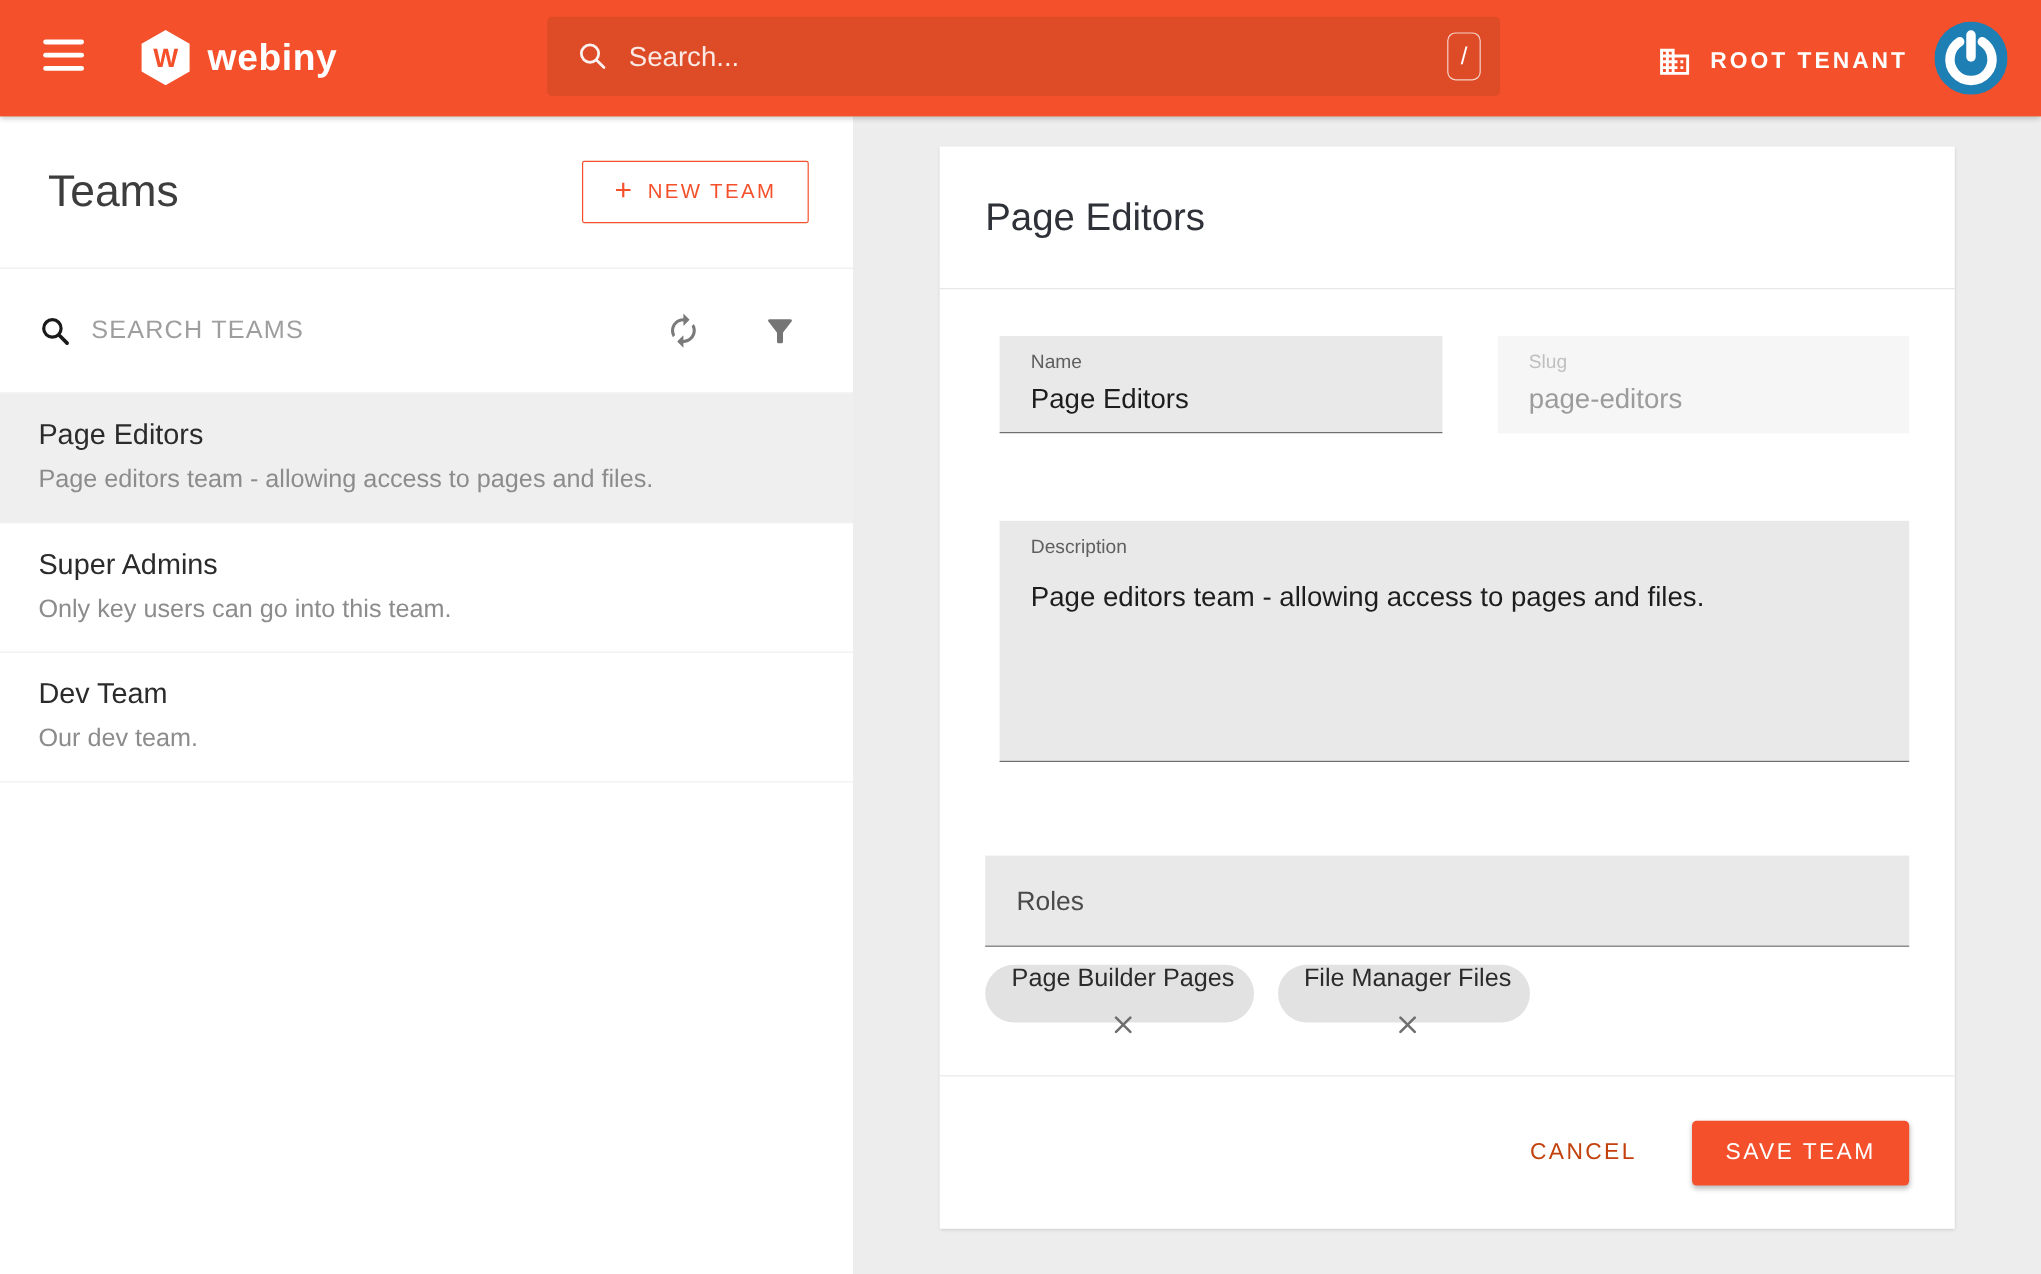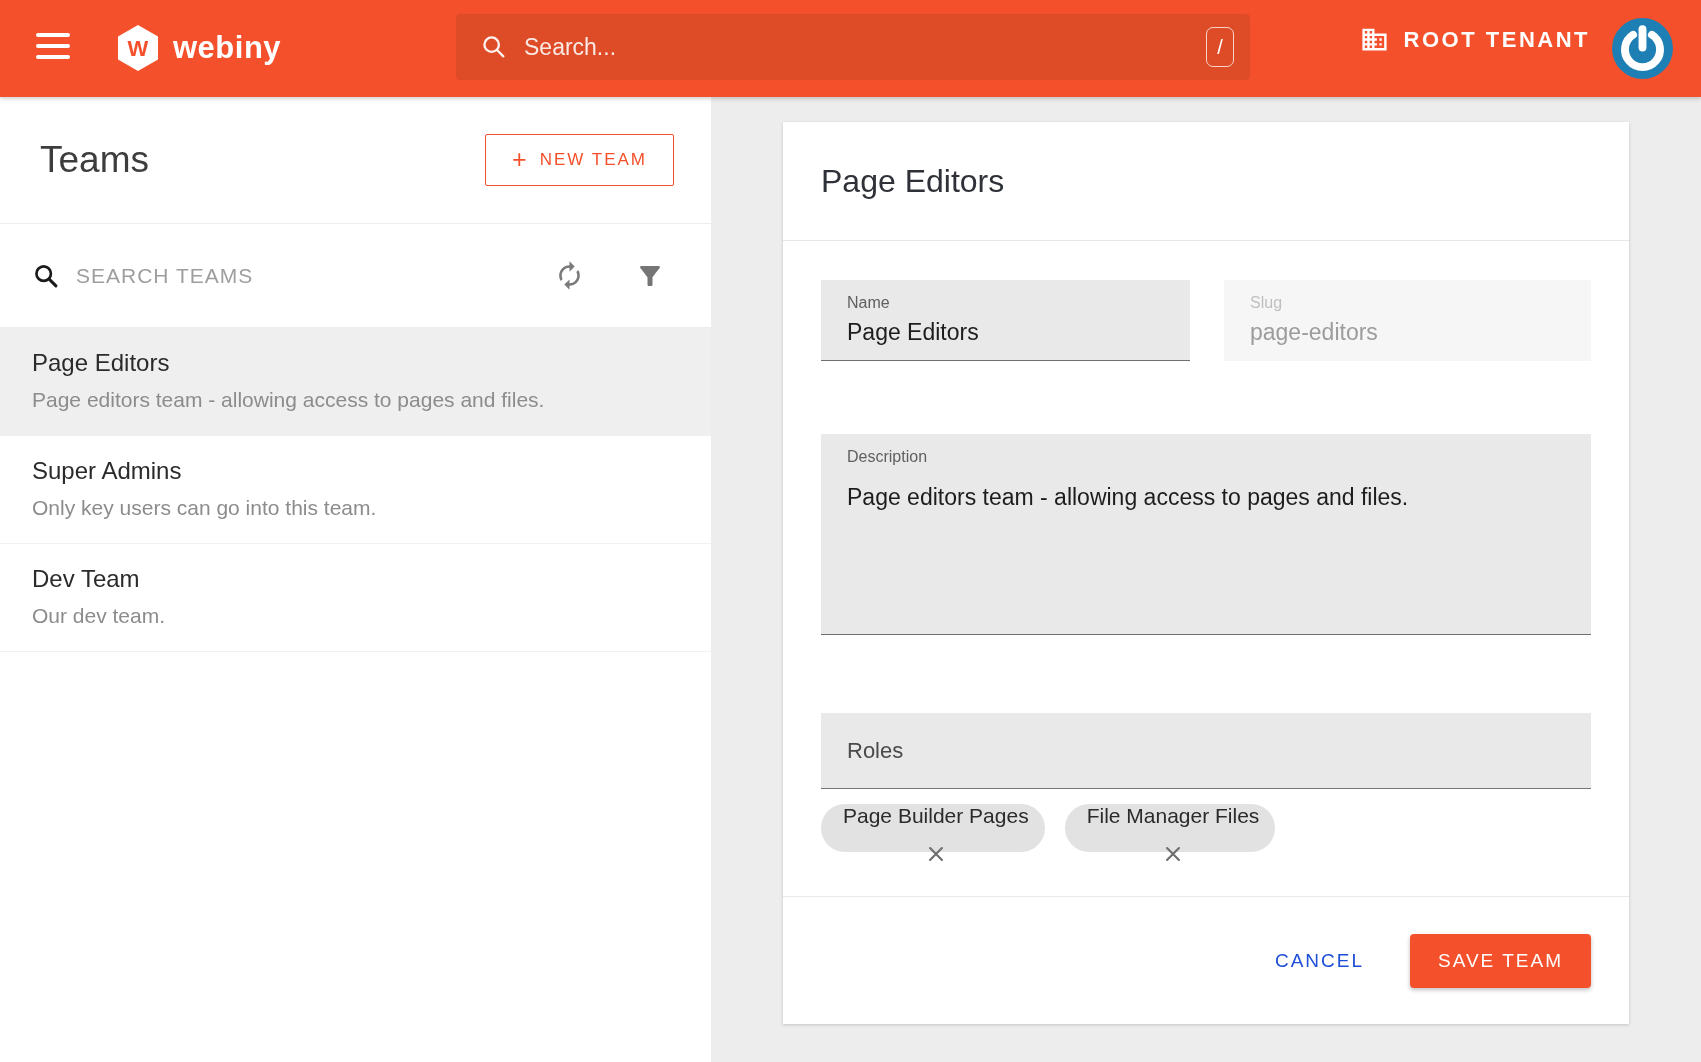--- a/index.html
+++ b/index.html
@@ -44,23 +44,23 @@
     font-size: 23px; color: #fff;
   }
   .searchbar input::placeholder { color: rgba(255,255,255,0.88); opacity: 1; }
   .kbd {
     width: 28px; height: 40px;
     border: 1px solid rgba(255,255,255,0.75); border-radius: 7px;
     color: #fff; font-size: 20px;
     display: flex; align-items: center; justify-content: center;
   }
   .tenant {
-    position: absolute; right: 111px; top: 0; height: 79px;
+    position: absolute; right: 111px; top: 12px; height: 79px;
     display: flex; align-items: center; gap: 15px;
-    color: #fff; font-size: 22px; font-weight: bold; letter-spacing: 2.5px;
+    color: #fff; font-size: 19px; font-weight: bold; letter-spacing: 2.5px;
     cursor: pointer;
   }
   .avatar {
     position: absolute; right: 28px; top: 18px;
     width: 61px; height: 61px; border-radius: 50%;
     background: none; border: none; padding: 0; line-height: 0;
   }
 
   
   .left-panel {
@@ -100,21 +100,21 @@
   
   .content { position: absolute; top: 97px; left: 711px; width: 990px; height: 965px; background: #EDEDED; }
   .card {
     position: absolute; left: 72px; top: 25px; width: 846px; height: 902px;
     background: #fff; box-shadow: 0 1px 3px rgba(0,0,0,0.18);
   }
   .card-header { height: 119px; border-bottom: 1px solid #E7E7E7; display: flex; align-items: center; padding-left: 38px; }
   .card-header h2 { font-size: 32px; font-weight: 400; color: #2f3138; }
   .card-body { padding: 0 38px; }
   .field-row { display: flex; gap: 34px; margin-top: 39px; }
-  .field { background: #E9E9E9; border-bottom: 1px solid #6F6F6F; }
+  .field { background: #E9E9E9; border-bottom: 1px solid #6F6F6F; margin-left: 12px; }
   .field label { display: block; font-size: 16px; color: #5f5f5f; padding: 14px 0 0 26px; cursor: inherit; }
   .field .value { font-size: 23px; color: #1d1d1d; padding: 7px 26px 0 26px; }
   .field.name-f { width: 369px; height: 81px; cursor: text; }
   .field.slug-f { flex: 1; height: 81px; background: #F6F6F6; border-bottom: 1px solid #F6F6F6; }
   .field.slug-f label { color: #BFBFBF; }
   .field.slug-f .value { color: #9C9C9C; }
   .field.desc-f { margin-top: 73px; height: 201px; cursor: text; }
   .field.desc-f .value { padding-top: 18px; }
   .roles-bar {
     margin-top: 78px; height: 76px;
@@ -129,21 +129,21 @@
     padding: 0 16px 0 22px;
     font-size: 21px; color: #2b2b2b; cursor: default; flex-direction: column;
   }
   .chip .x { line-height: 0; cursor: pointer; }
   .card-footer {
     position: absolute; left: 0; right: 0; bottom: 0; height: 128px;
     border-top: 1px solid #E9E9E9;
     display: flex; align-items: center; justify-content: flex-end;
     gap: 40px; padding-right: 38px;
   }
-  .text-btn { background: none; border: none; color: #1d4ed8; font-size: 19px; letter-spacing: 2px; padding: 10px 6px; }
+  .text-btn { background: none; border: none; color: #c2410c; font-size: 19px; letter-spacing: 2px; padding: 10px 6px; }
   .primary-btn {
     height: 54px; padding: 0 28px;
     background: #F4502B; border: none; border-radius: 4px;
     color: #fff; font-size: 19px; letter-spacing: 2px;
     box-shadow: 0 2px 4px rgba(0,0,0,0.25);
   }
 </style>
 </head>
 <body>
 

